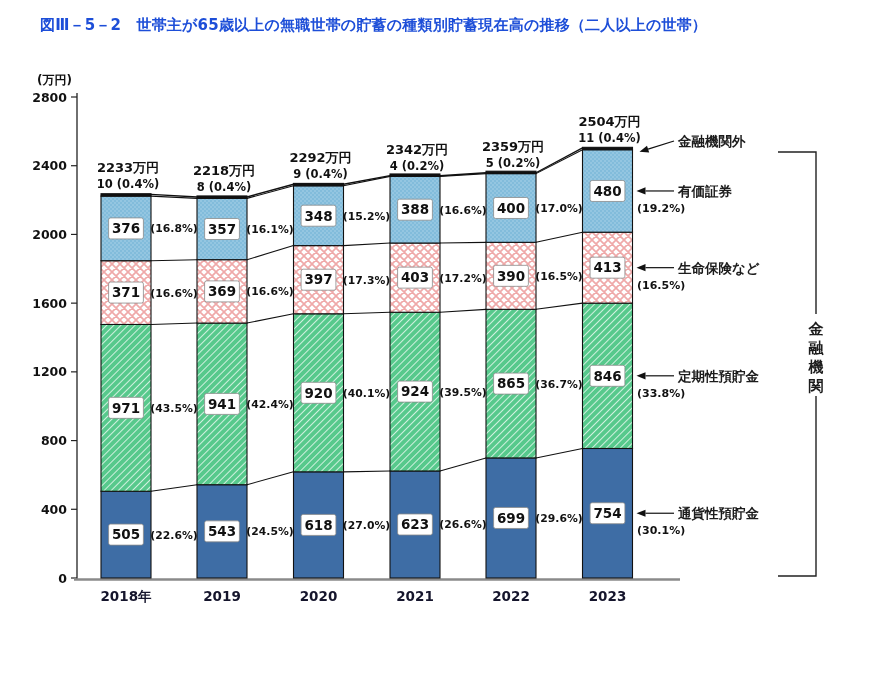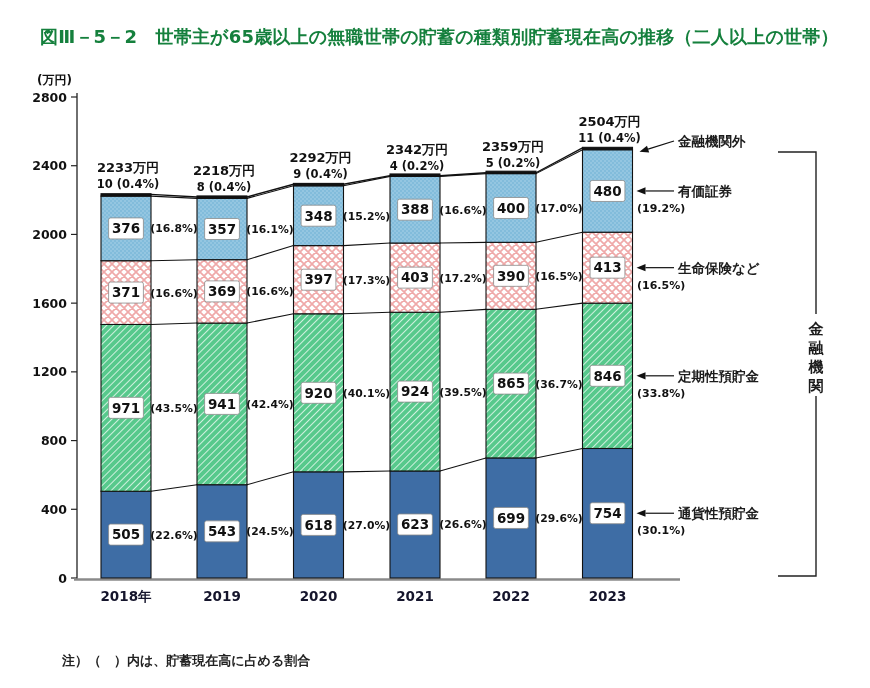--- a/index.html
+++ b/index.html
@@ -6,22 +6,22 @@
     margin: 0; padding: 0;
     width: 870px; height: 688px;
     background: #ffffff;
     font-family: "DejaVu Sans", "Liberation Sans", sans-serif;
     overflow: hidden;
     position: relative;
   }
   #stage { position: relative; width: 870px; height: 688px; }
   .fig-title {
     position: absolute; left: 40px; top: 16px; width: 812px;
-    font-size: 18px; font-weight: bold; color: #15803d;
-    letter-spacing: 0.2px; white-space: nowrap; margin-top: 9px;
+    font-size: 15px; font-weight: bold; color: #1d4ed8;
+    letter-spacing: 0.2px; white-space: nowrap;
   }
   .fig-note {
     position: absolute; left: 62px; top: 652px;
     font-size: 13px; font-weight: bold; color: #222222;
     white-space: nowrap;
   }
   svg { position: absolute; left: 0; top: 0; }
   text { font-family: "DejaVu Sans", "Liberation Sans", sans-serif; }
 </style>
 </head>
@@ -249,14 +249,13 @@
       </g>
       <g>
         <path d="M778,152 L816,152 L816,314 M816,396 L816,576 L778,576" fill="none" stroke="#222" stroke-width="1.4"></path>
         <text x="816" y="334" text-anchor="middle" font-size="15" font-weight="600" fill="#1c1c1c">金</text>
         <text x="816" y="353" text-anchor="middle" font-size="15" font-weight="600" fill="#1c1c1c">融</text>
         <text x="816" y="372" text-anchor="middle" font-size="15" font-weight="600" fill="#1c1c1c">機</text>
         <text x="816" y="391" text-anchor="middle" font-size="15" font-weight="600" fill="#1c1c1c">関</text>
       </g>
     </svg>
   <div class="fig-title">図Ⅲ－5－2　世帯主が65歳以上の無職世帯の貯蓄の種類別貯蓄現在高の推移（二人以上の世帯）</div>
-  <div class="fig-note">注）（　）内は、貯蓄現在高に占める割合</div>
 </div>
 
 </body></html>

